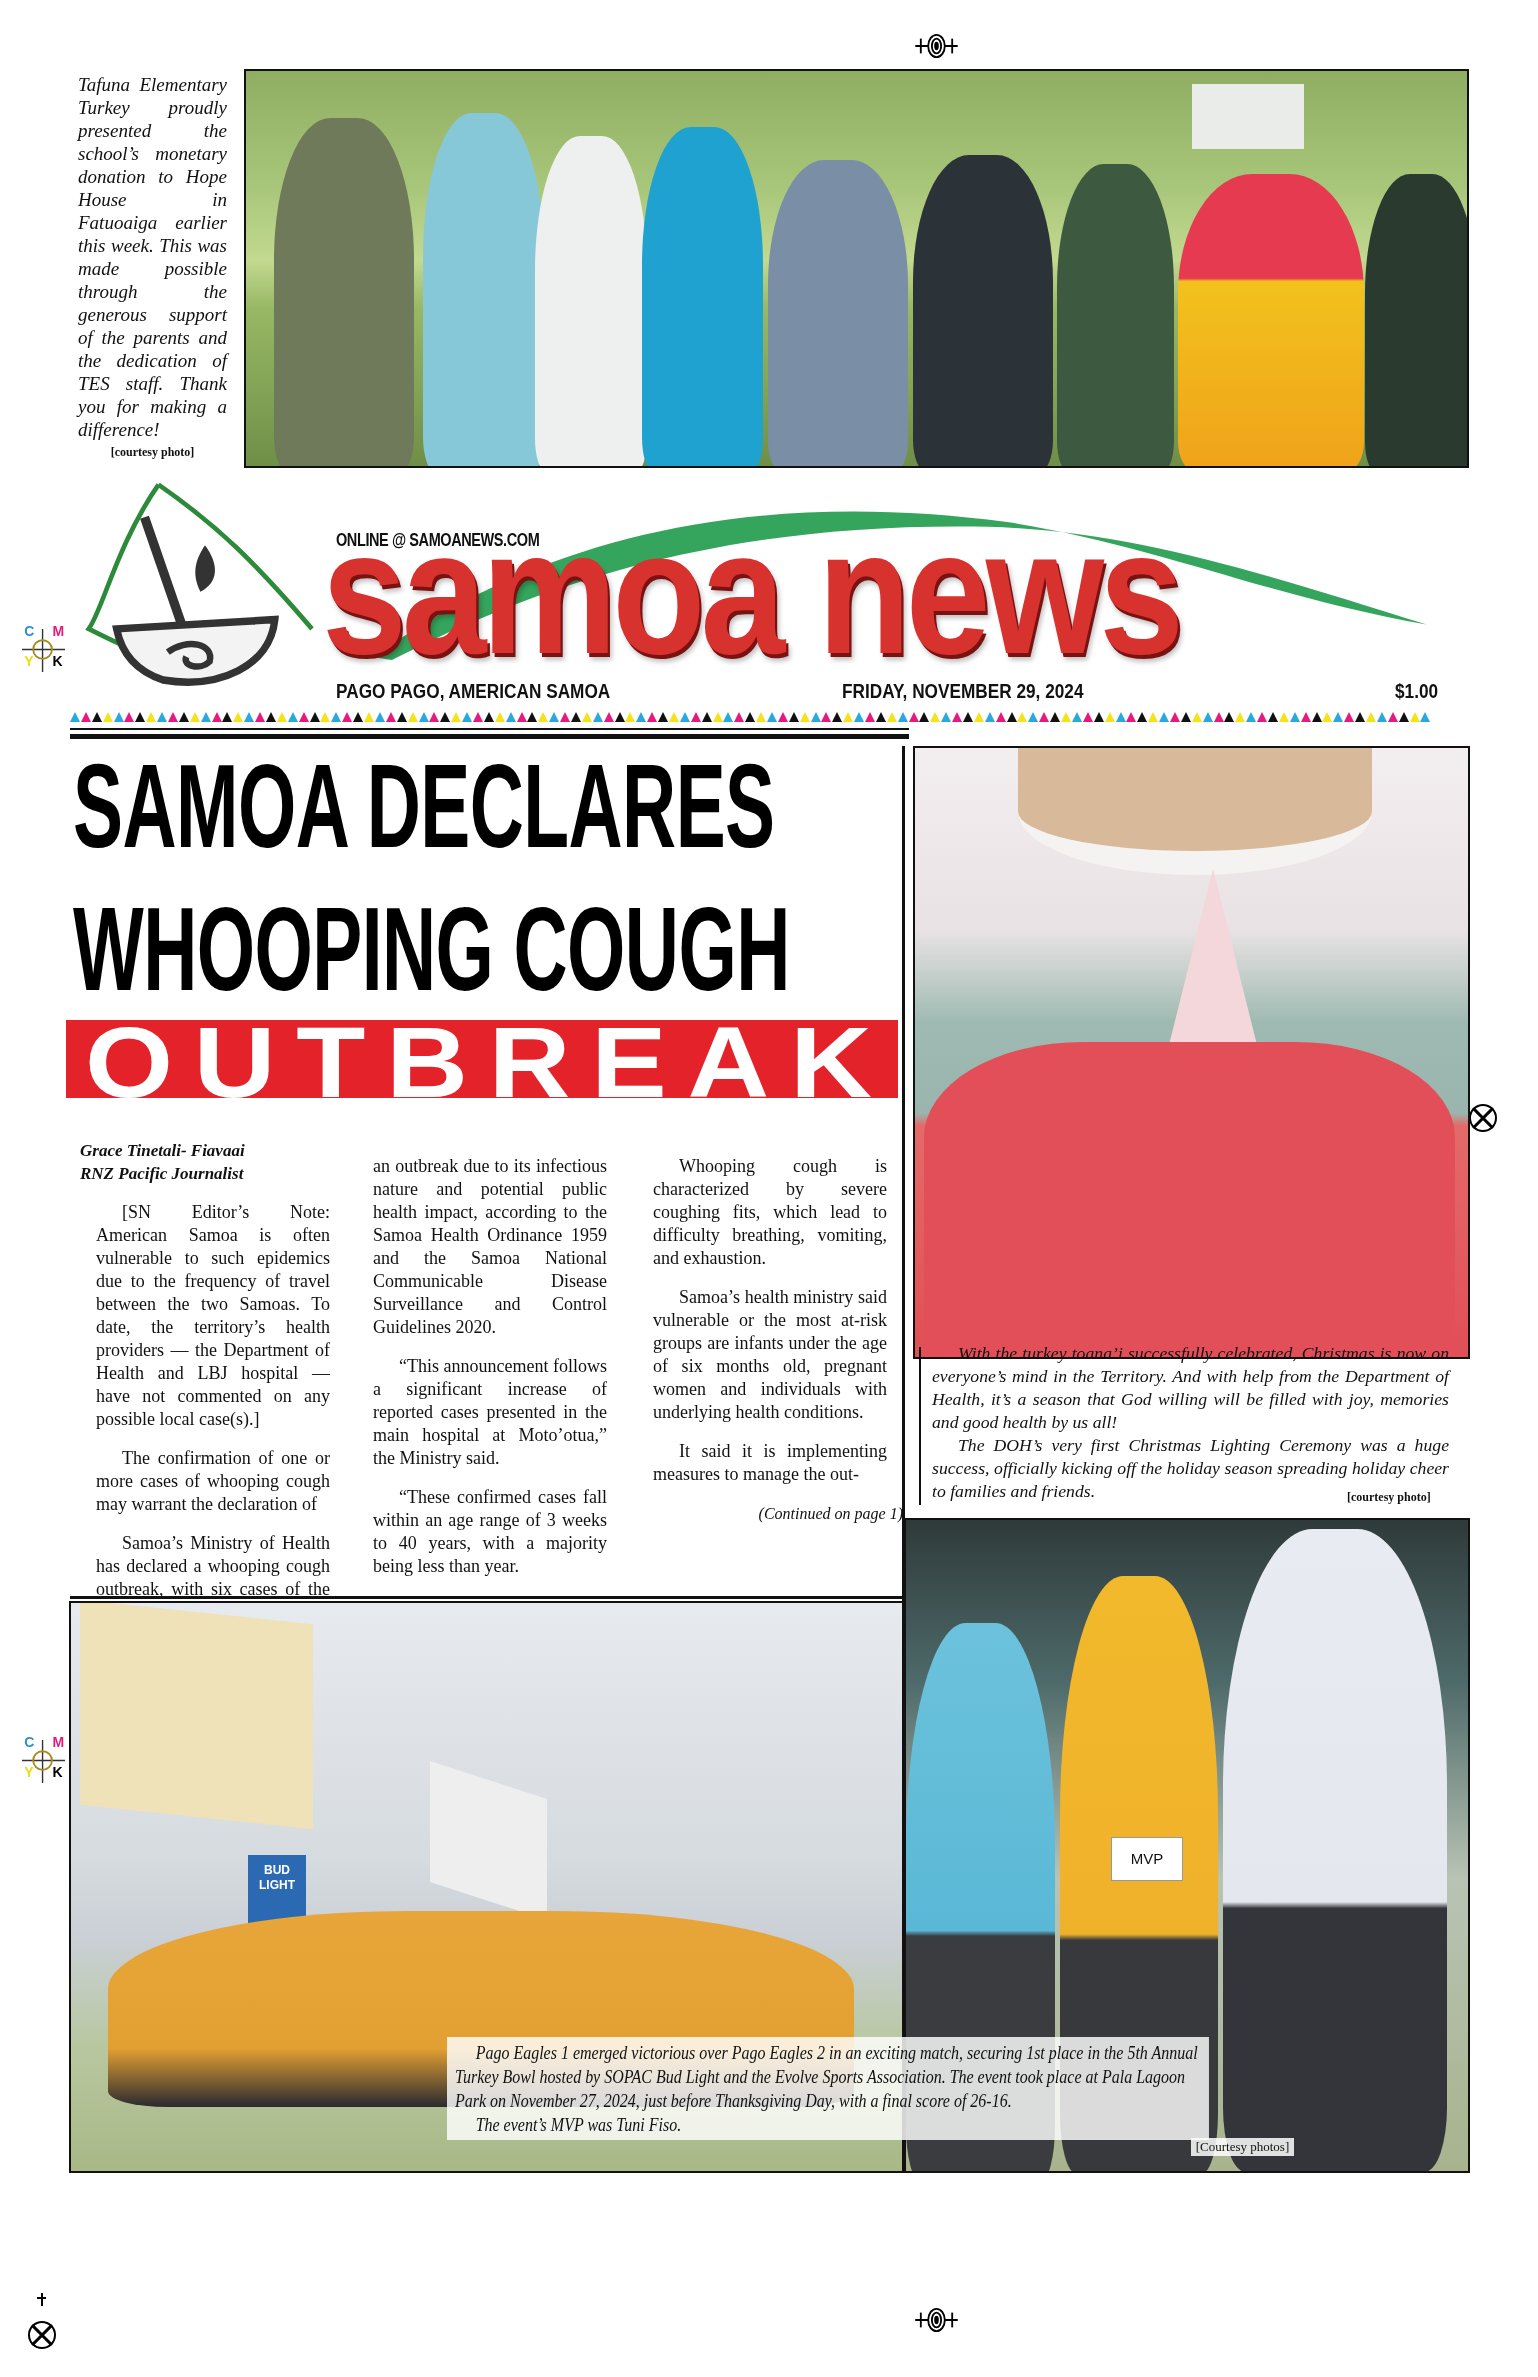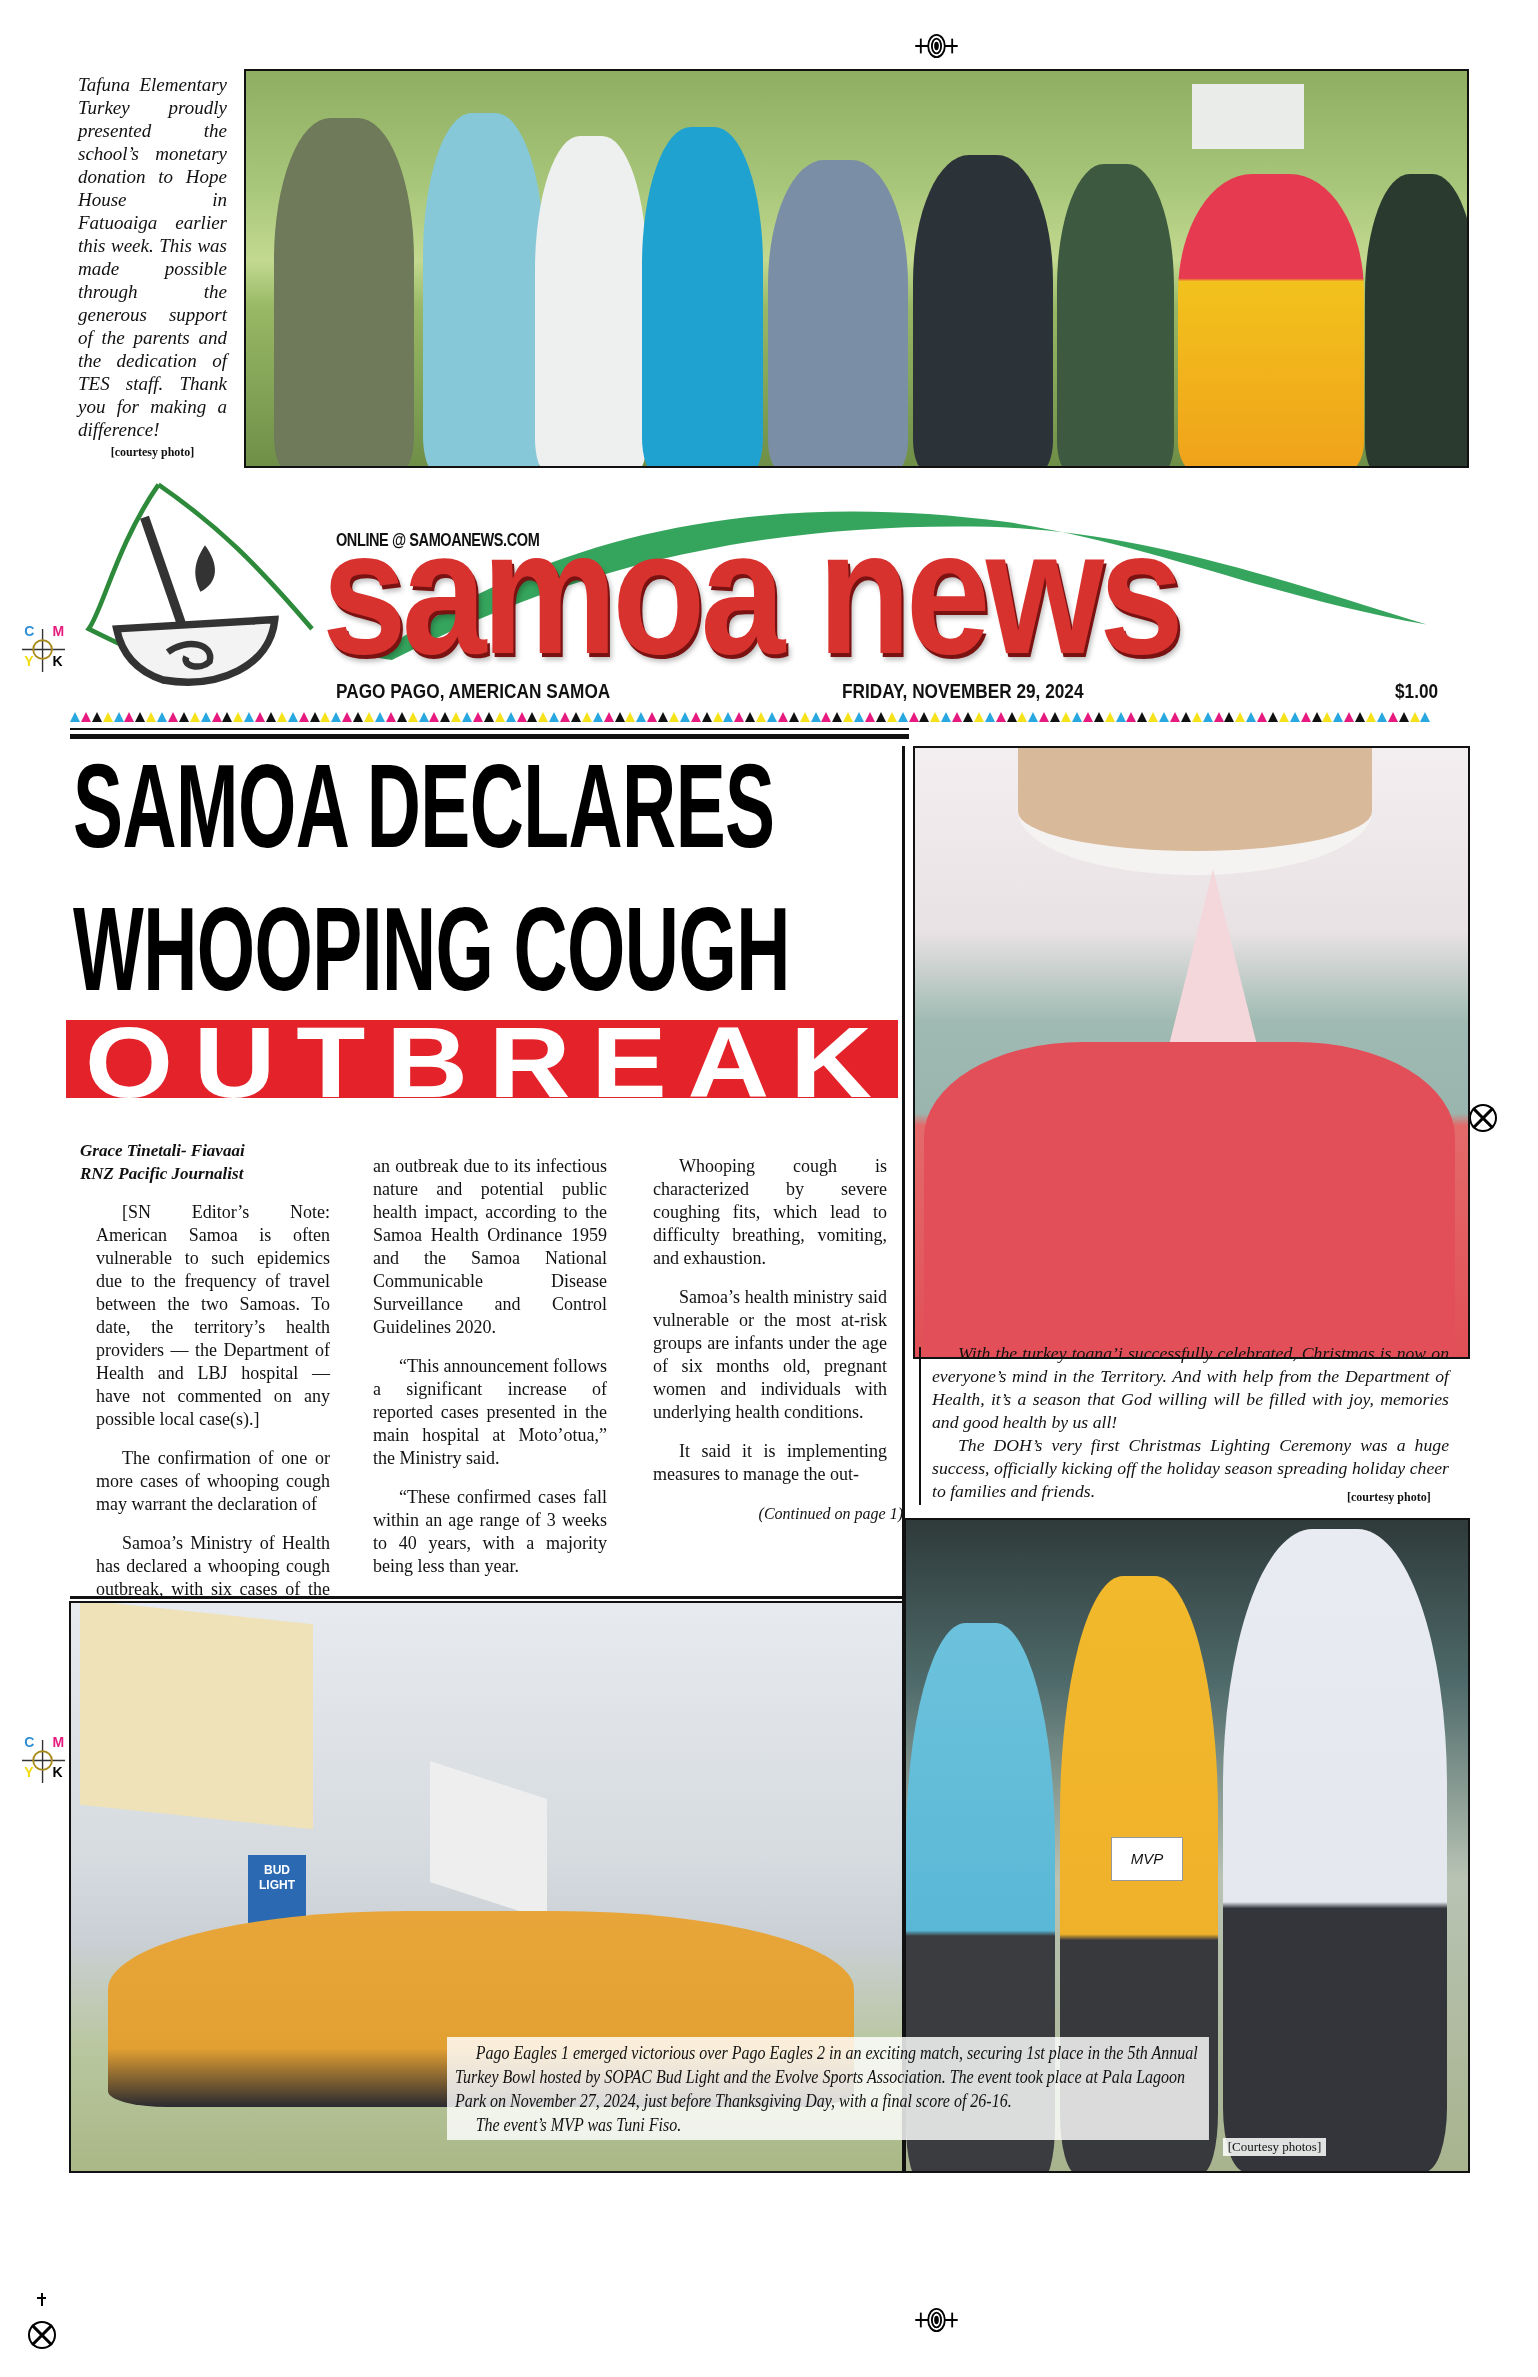--- a/index.html
+++ b/index.html
@@ -41,21 +41,21 @@
   .col p { margin:16px; text-indent:26px; }
   .col p.noindent { text-indent:0; }
   .byline { font-style:italic; font-weight:bold; font-size:17px; line-height:23px; }
   .continued { font-style:italic; font-size:16px; text-align:right; }
   .vrule { width:2.8px; background:#111; }
 
   .xmas-caption { left:932px; top:1342px; width:517px; font-style:italic; font-size:17.7px; line-height:23px; text-align:justify; }
   .xmas-caption p { margin:0; text-indent:26px; }
   .eagles-caption { left:447px; top:2037px; width:867px; font-style:italic; font-size:18.6px; line-height:24px; background:rgba(255,255,255,0.82); padding:3.7px 9.3px; transform:scaleX(0.86); transform-origin:left top; }
   .eagles-caption p { margin:0; text-indent:24px; }
-  .eagles-credit { left:1191px; top:2138px; font-size:13px; background:rgba(255,255,255,0.85); padding:0.9px 4.7px;margin-left:32px; }
+  .eagles-credit { left:1191px; top:2138px; font-size:13px; background:rgba(255,255,255,0.85); padding:0.9px 4.7px; }
 </style>
 </head>
 <body>
 
 <svg class="reg" style="left:915px;top:34px;" viewBox="0 0 46 26">
   <line x1="0" y1="13" x2="46" y2="13" stroke="#000" stroke-width="2"></line>
   <line x1="6" y1="5" x2="6" y2="21" stroke="#000" stroke-width="2"></line>
   <line x1="40" y1="5" x2="40" y2="21" stroke="#000" stroke-width="2"></line>
   <ellipse cx="23" cy="13" rx="9" ry="12" fill="#fff" stroke="#000" stroke-width="2"></ellipse>
   <ellipse cx="23" cy="13" rx="5" ry="8" fill="#fff" stroke="#000" stroke-width="2"></ellipse>
@@ -304,21 +304,21 @@
   <div class="abs" style="left:359px;top:177px;width:117px;height:121px;background:#eeeeee;transform:skewY(18deg);"></div>
   <div class="abs" style="left:177px;top:252px;width:58px;height:75px;background:#2b6ab3;color:#fff;font-family:'Liberation Sans',sans-serif;font-weight:bold;font-size:12px;text-align:center;line-height:15px;padding-top:7.5px;box-sizing:border-box;">
     <span>BUD LIGHT</span>
   </div>
   <div class="fig" style="left:37px;top:308px;width:746px;height:196px;background:linear-gradient(180deg,#e8a63a 0%,#e3a032 70%,#2a2a30 100%);border-radius:40% 40% 8% 8%;"></div>
 </div>
 
 <div class="photo" style="left:904px;top:1518px;width:566px;height:655px;background:linear-gradient(180deg,#2f3a3a 0%,#4e6a6a 25%,#b8c3b4 55%,#a8b38e 100%);">
   <div class="fig" style="left:0;top:103px;width:149px;height:559px;background:linear-gradient(180deg,#6cc2dc 0%,#5ab8d6 55%,#3a3c40 56%,#3a3c40 100%);"></div>
   <div class="fig" style="left:154px;top:56px;width:158px;height:597px;background:linear-gradient(180deg,#f2b92c 0%,#f0b12a 60%,#38393d 61%,#38393d 100%);"></div>
-  <div class="abs" style="left:205px;top:317px;width:70px;height:42px;background:#fff;border:0.9px solid #999;font-family:'Liberation Sans',sans-serif;font-size:15px;text-align:center;line-height:42px;font-style:italic;">
+  <div class="abs" style="left:205px;top:317px;width:70px;height:42px;background:#fff;border:0.9px solid #999;font-family:'Liberation Sans',sans-serif;font-size:15px;text-align:center;line-height:42px;">
     <span>MVP</span>
   </div>
   <div class="fig" style="left:317px;top:9.3px;width:224px;height:643px;background:linear-gradient(180deg,#e8ecf2 0%,#e4e8ee 58%,#33353a 59%,#33353a 100%);"></div>
 </div>
 <div class="abs eagles-caption">
   <p>Pago Eagles 1 emerged victorious over Pago Eagles 2 in an exciting match, securing 1st place in the 5th Annual Turkey Bowl hosted by SOPAC Bud Light and the Evolve Sports Association. The event took place at Pala Lagoon Park on November 27, 2024, just before Thanksgiving Day, with a final score of 26-16.</p>
   <p>The event’s MVP was Tuni Fiso.</p>
 </div>
 <div class="abs eagles-credit">[Courtesy photos]</div>
 

